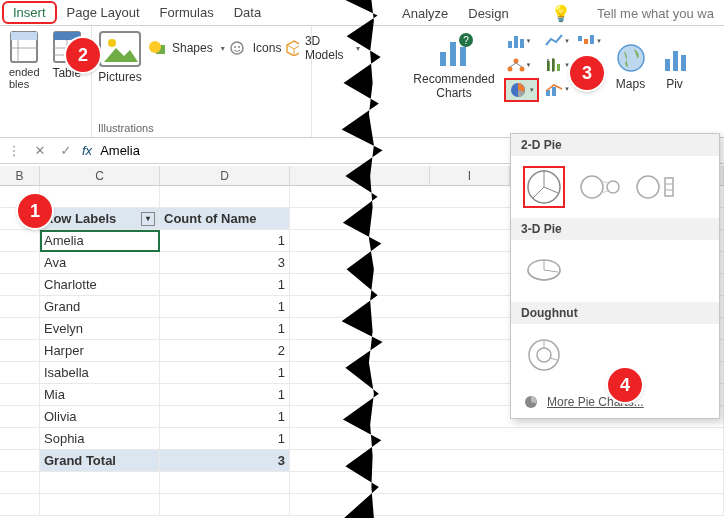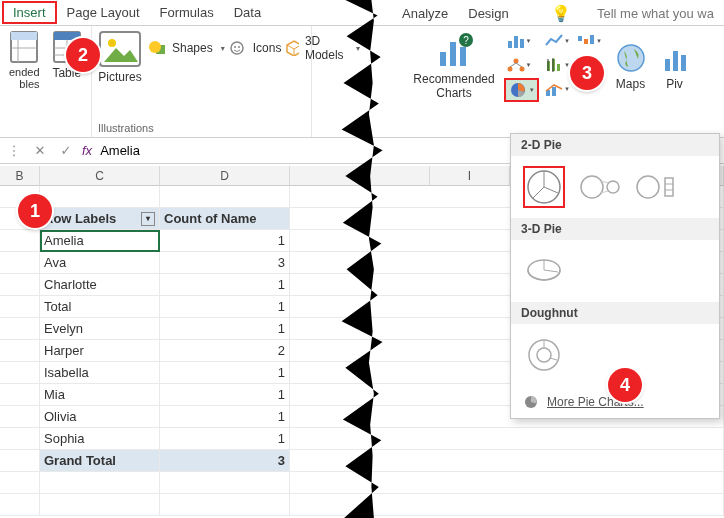--- a/index.html
+++ b/index.html
@@ -1,20 +1,20 @@
 <!DOCTYPE html>
 <html><head>
 <meta charset="utf-8">
 <style>
 * { margin: 0; padding: 0; box-sizing: border-box; }
 body { background: #fff; font-family: "Segoe UI", Tahoma, sans-serif; font-size: 13px; color: #333; width: 724px; height: 518px; overflow: hidden; position: relative; }
 
 
 .tabs { display: flex; align-items: center; height: 26px; border-bottom: 1px solid #d0d0d0; background: #fff; padding-left: 2px; }
-.tab { padding: 4px 10px; font-size: 13px; color: #444; cursor: pointer; }
+.tab { padding: 4px 10px; font-size: 13px; color: #444; cursor: pointer; border-radius: 6px; }
 .tab.act { color: #217346; }
 .tab.ins { border: 2px solid #ed2224; padding: 2px 9px; }
 .tab.lb { font-size: 16px; color: #555; margin-left: auto; margin-right: 6px; }
 .tab.tell { color: #777; }
 
 
 .ribbon { display: flex; height: 112px; border-bottom: 1px solid #d0d0d0; background:#fff; }
 .group { display:flex; flex-direction:column; justify-content:space-between; padding:4px 6px 2px; border-right:1px solid #e6e6e6; }
 .group-items { display:flex; align-items:flex-start; gap:6px; }
 .group-label { font-size:11px; color:#666; text-align:left; padding:1px 0; }
@@ -30,21 +30,21 @@
 .chart-grid { display:flex; gap:4px; }
 .chart-col { display:flex; flex-direction:column; gap:2px; }
 .chart-btn { width:28px; height:22px; display:flex; align-items:center; justify-content:center; cursor:pointer;}
 .tr { font-size:7px;color:#555; margin-left:1px;}
 
 .pie-btn { border:2px solid #ed2224; background:#d0e7d8; padding:1px 3px; display:flex; align-items:center; }
 
 
 .formula-bar { display:flex; align-items:center; height:26px; border-bottom:1px solid #d0d0d0; gap:6px; padding:0 4px; }
 .formula-bar .fbtn { width:20px; text-align:center; color:#888; font-size:13px; cursor:pointer;}
-.formula-bar .fx { font-style:italic; font-size:13px; color:#701a75; }
+.formula-bar .fx { font-style:italic; font-size:13px; color:#0c4a6e; }
 .formula-bar input { border:none; flex:1; font-size:13px; padding:2px; outline:none; }
 
 
 .gridwrap { position: absolute; top: 166px; left: 0; right:0; bottom:0; }
 .colhdr { display:flex; height:20px;}
 .colhdr div { border-right:1px solid #d9d9d9; border-bottom:1px solid #ccc; background:#f3f3f3; color:#555; font-size:12px; display:flex; align-items:center; justify-content:center;}
 .ch-b { width:40px;} .ch-c{width:120px;} .ch-d{width:130px;} .ch-i{width:80px;} .ch-rest{flex:1;}
 .gridbody {}
 .gr { display:flex; height:22px;}
 .gr div { border-right:1px solid #e9e9e9; border-bottom:1px solid #e9e9e9; padding:0 4px; font-size:13px; display:flex; align-items:center;}
@@ -88,21 +88,21 @@
 <div class="ribbon">
   <div class="group" style="width:92px">
     <div class="group-items">
       <div class="big-btn" style="width:40px">
         <svg class="ico" width="30" height="34">
             <rect x="2" y="2" width="26" height="30" rx="2" fill="none" stroke="#888" stroke-width="2"></rect>
             <rect x="2" y="2" width="26" height="8" fill="#c5d9f1"></rect>
             <line x1="9" y1="10" x2="9" y2="32" stroke="#aaa"></line>
             <line x1="2" y1="18" x2="28" y2="18" stroke="#aaa"></line>
           </svg>
-        <span style="font-size:11px;text-align:right;white-space:pre">ended
+        <span style="font-size:11px;text-align:left;white-space:pre">ended
 bles</span>
       </div>
       <div class="big-btn" style="width:40px">
         <svg class="ico" width="30" height="34">
             <rect x="2" y="2" width="26" height="30" rx="2" fill="none" stroke="#888" stroke-width="2"></rect>
             <rect x="2" y="2" width="26" height="8" fill="#4f81bd"></rect>
             <line x1="15" y1="10" x2="15" y2="32" stroke="#aaa"></line>
             <line x1="2" y1="18" x2="28" y2="18" stroke="#aaa"></line>
             <line x1="2" y1="25" x2="28" y2="25" stroke="#aaa"></line>
           </svg>
@@ -319,21 +319,21 @@
         <div class="crest"></div>
       </div>
     <div class="gr">
         <div class="cb"></div>
         <div class="cc">Charlotte</div>
         <div class="cd">1</div>
         <div class="crest"></div>
       </div>
     <div class="gr">
         <div class="cb"></div>
-        <div class="cc">Total</div>
+        <div class="cc">Grand</div>
         <div class="cd">1</div>
         <div class="crest"></div>
       </div>
     <div class="gr">
         <div class="cb"></div>
         <div class="cc">Evelyn</div>
         <div class="cd">1</div>
         <div class="crest"></div>
       </div>
     <div class="gr">

